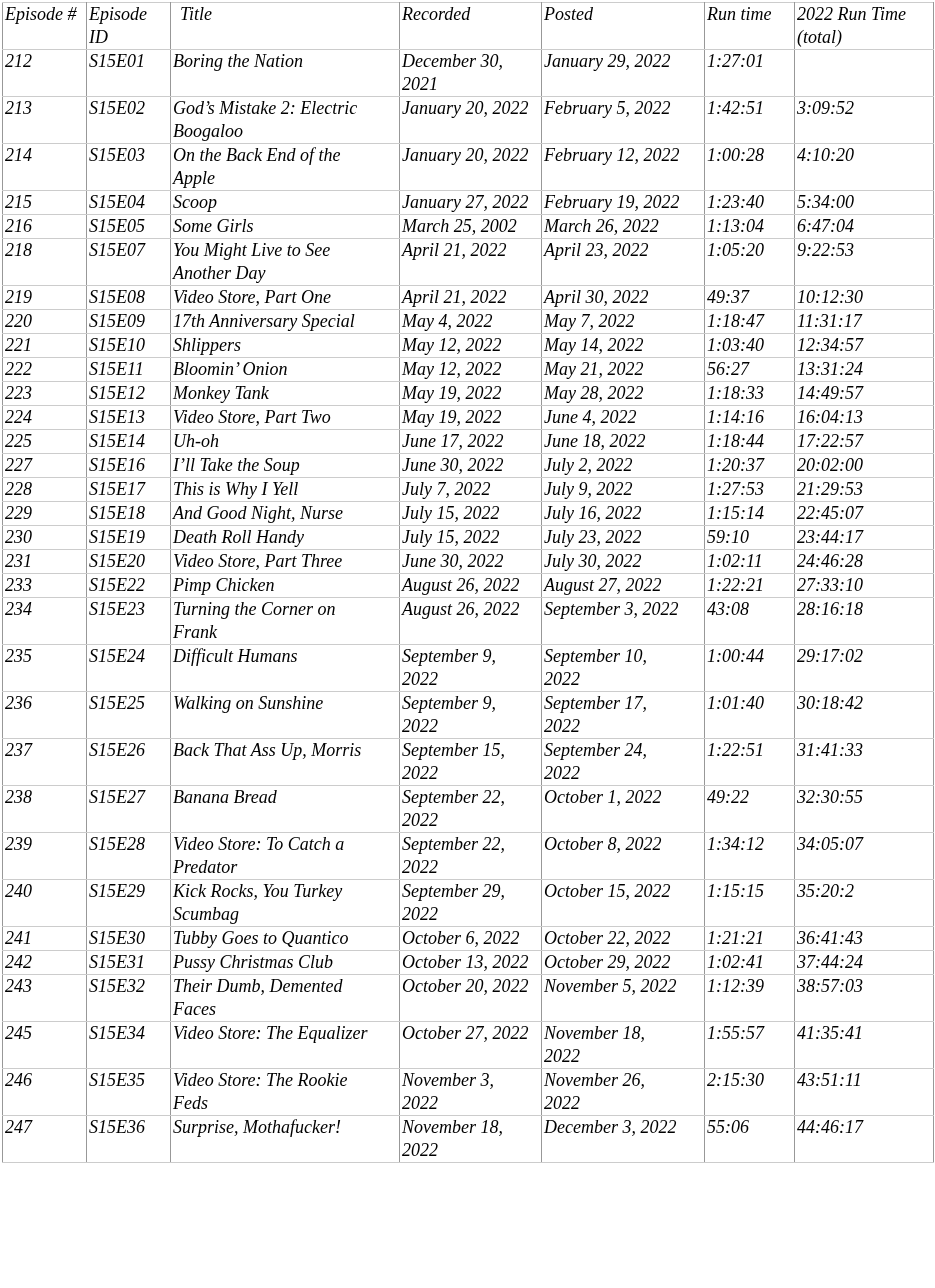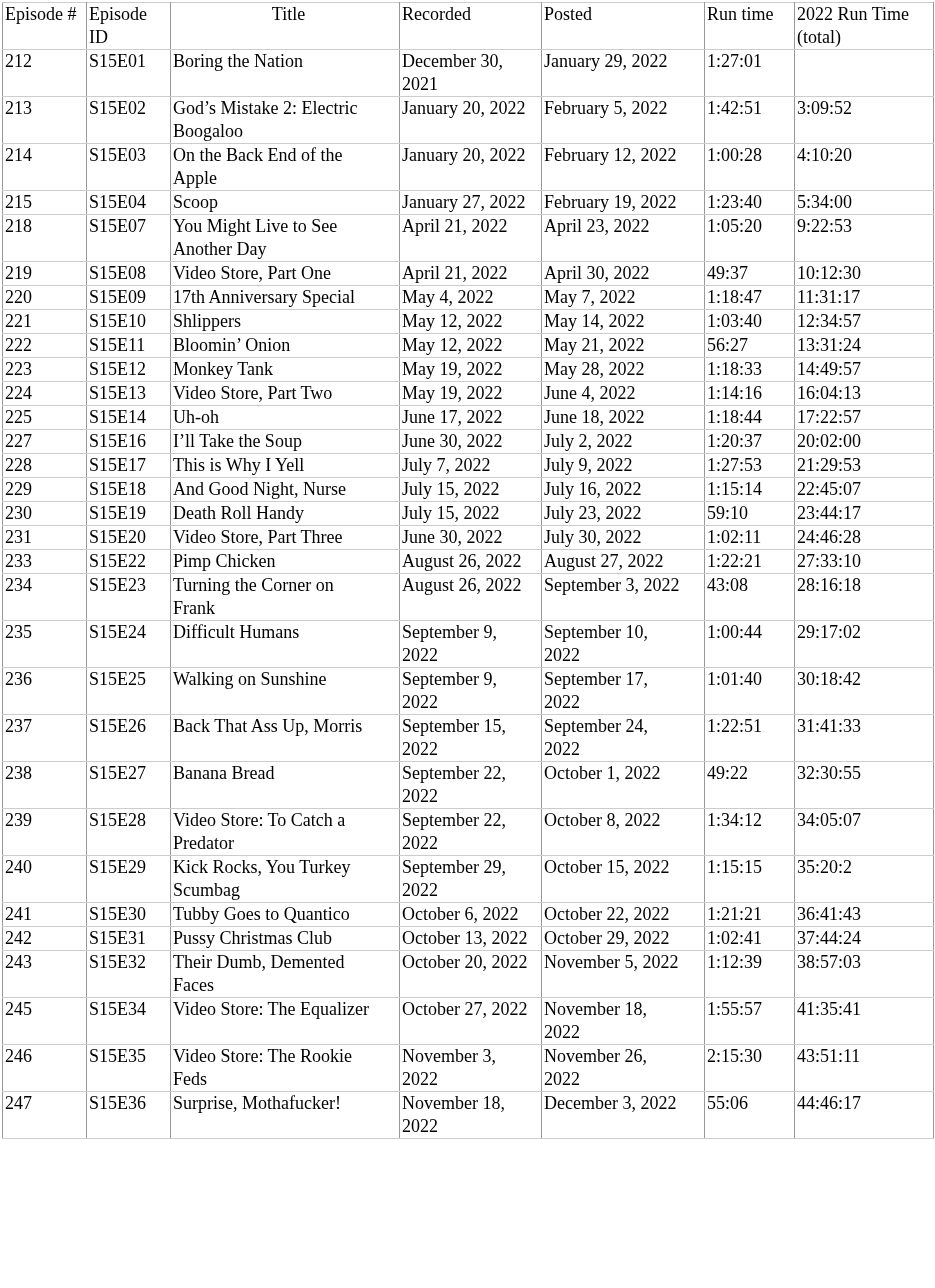--- a/index.html
+++ b/index.html
@@ -7,34 +7,35 @@
     background: #ffffff;
     color: #000000;
     font-family: "Liberation Serif", "DejaVu Serif", serif;
   }
   body { width: 935px; }
   table#episode-table {
     border-collapse: collapse;
     table-layout: fixed;
     margin: 2px 0 0 2px;
     width: 931px;
+    font-style: italic;
   }
   th, td {
     border: 1px solid;
     border-color: #cccccc #989898; 
     font-size: 18px;
     line-height: 23px;
     font-weight: normal;
     text-align: left;
     vertical-align: top;
     padding: 0 2px;
     white-space: pre-line;
     overflow: hidden;
   }
-  thead th:nth-child(3) { padding-left: 9px; text-align: center; } 
+  thead th:nth-child(3) { padding-left: 9px; } 
 </style>
 </head>
 <body>
 
 <table id="episode-table">
   <colgroup>
     <col style="width:84px">
     <col style="width:84px">
     <col style="width:229px">
     <col style="width:142px">
@@ -89,20 +90,29 @@
       <tr>
         <td>215</td>
         <td>S15E04</td>
         <td>Scoop</td>
         <td>January 27, 2022</td>
         <td>February 19, 2022</td>
         <td>1:23:40</td>
         <td>5:34:00</td>
       </tr>
       <tr>
+        <td>216</td>
+        <td>S15E05</td>
+        <td>Some Girls</td>
+        <td>March 25, 2002</td>
+        <td>March 26, 2022</td>
+        <td>1:13:04</td>
+        <td>6:47:04</td>
+      </tr>
+      <tr>
         <td>218</td>
         <td>S15E07</td>
         <td>You Might Live to See
 Another Day</td>
         <td>April 21, 2022</td>
         <td>April 23, 2022</td>
         <td>1:05:20</td>
         <td>9:22:53</td>
       </tr>
       <tr>

